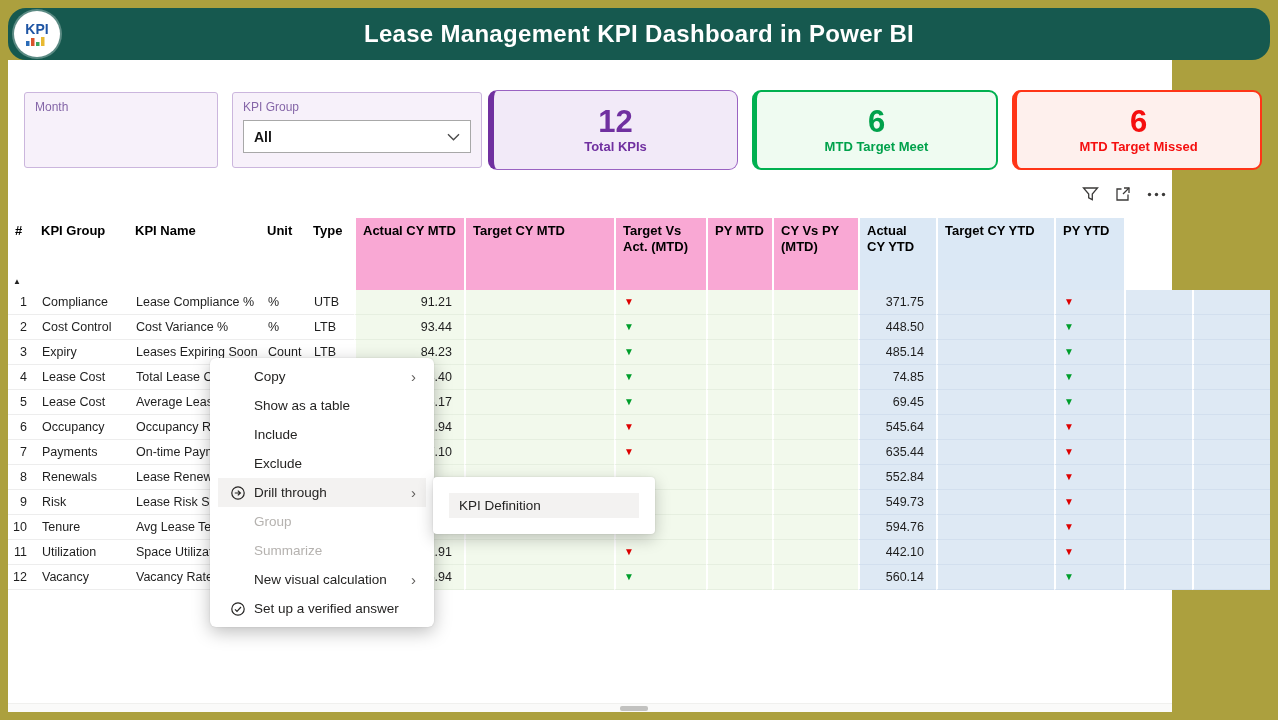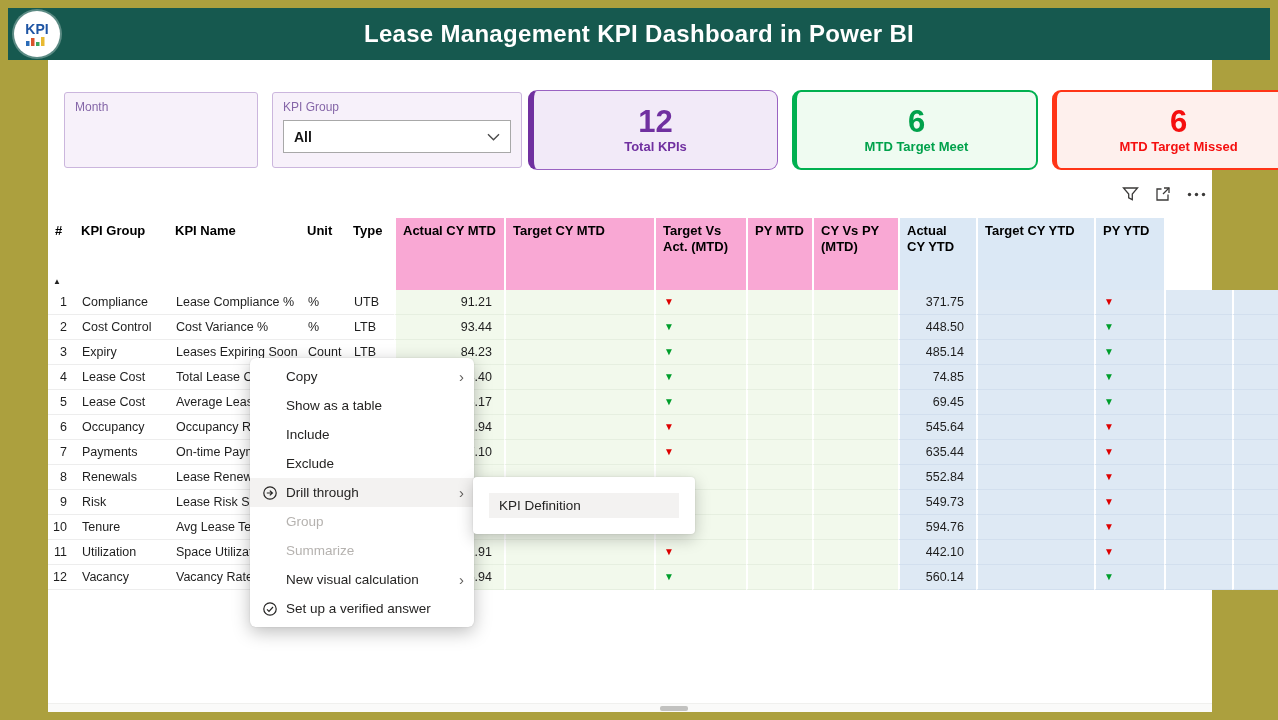--- a/index.html
+++ b/index.html
@@ -10,35 +10,35 @@
     background: #ACA03E;
     overflow: hidden;
   }
 
   
   .titlebar {
     position: absolute; left: 8px; top: 8px; width: 1262px; height: 52px;
     background: #16594F;
     display: flex; align-items: center; justify-content: center;
     z-index: 3;
+    border-radius: 18px;
   }
   .titlebar h1 { color: #fff; font-size: 24px; font-weight: 700; letter-spacing: .3px; }
   .logo {
     position: absolute; left: 6px; top: 3px; width: 46px; height: 46px;
     background: #fff; border-radius: 50%;
     display: flex; flex-direction: column; align-items: center; justify-content: center;
     box-shadow: 0 0 0 2px rgba(255,255,255,.3);
   }
   .logo-text { font-weight: 800; font-size: 14px; color: #1F55A4; line-height: 1; }
 
   
   .content {
     position: absolute; left: 8px; top: 60px; width: 1164px; height: 652px;
     background: #fff;
-    margin-left: 40px;
   }
 
   
   .slicer {
     position: absolute; top: 32px; height: 76px;
     background: #F7F1FA; border: 1px solid #CBB6DD; border-radius: 3px;
     padding: 7px 10px;
   }
   .slicer.month { left: 16px; width: 194px; }
   .slicer.kpigroup { left: 224px; width: 250px; }
@@ -92,21 +92,21 @@
   .arr.red { color: #DE0000; }
   .arr.green { color: #009E2C; }
 
   
   .hscroll { position: absolute; left: 0; right: 0; bottom: 0; height: 9px; background: #FAFAF9; border-top: 1px solid #F0F0EE; }
   .hscroll .thumb { position: absolute; left: 612px; top: 2px; width: 28px; height: 5px; background: #C2C2C0; border-radius: 2px; cursor: pointer; }
 
   
   .ctx {
     position: absolute; left: 202px; top: 298px; width: 224px;
-    background: #fff; border-radius: 6px; padding: 4px 0;
+    background: #fff; border-radius: 6px; padding: 4px 8px;
     box-shadow: 0 5px 18px rgba(0,0,0,.26), 0 0 2px rgba(0,0,0,.12);
     z-index: 10;
   }
   .ctx-item {
     height: 29px; display: flex; align-items: center;
     padding: 0 10px 0 12px; font-size: 13.5px; color: #252423; cursor: pointer;
   }
   .ctx-item .ico { width: 24px; display: flex; align-items: center; }
   .ctx-item .lbl { flex: 1; }
   .ctx-item .chev { color: #605E5C; font-size: 15px; line-height: 1; }

